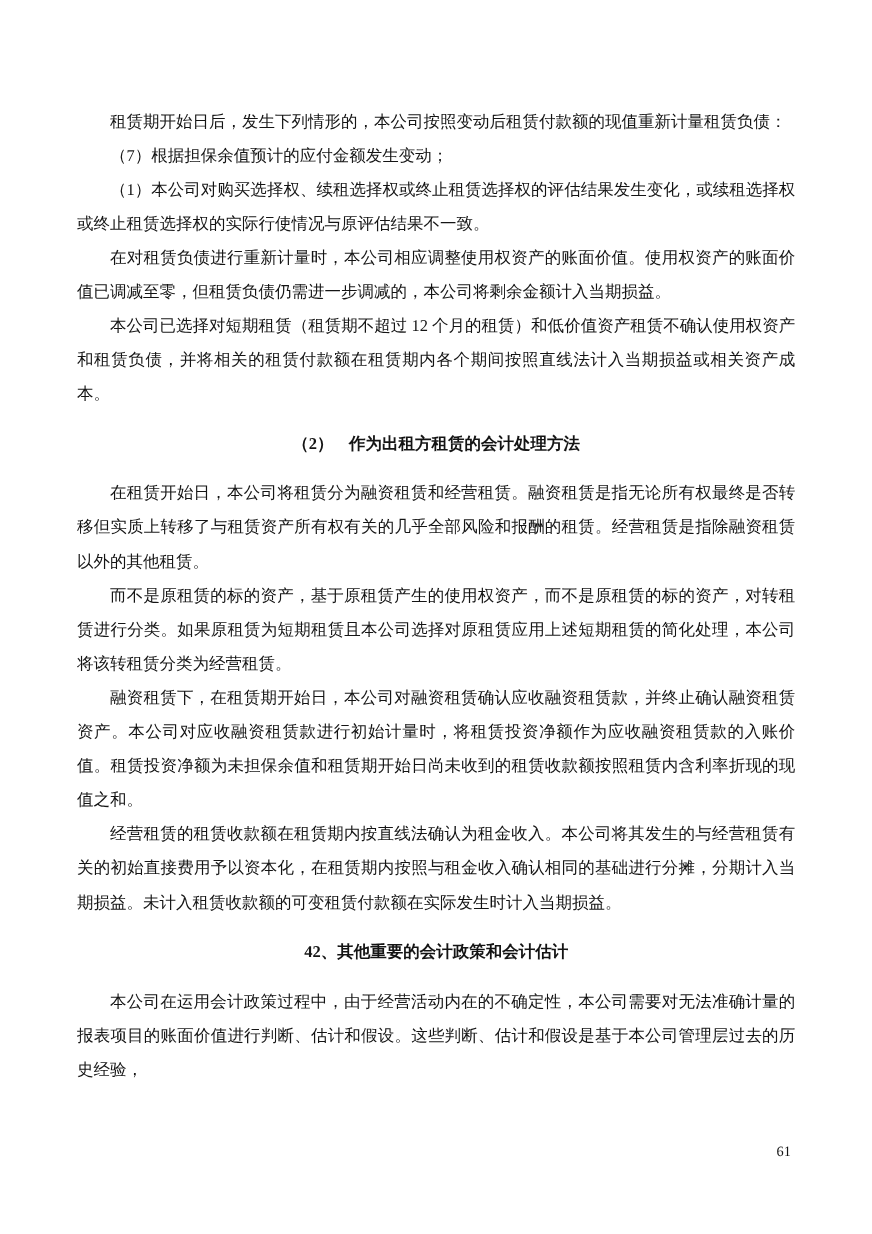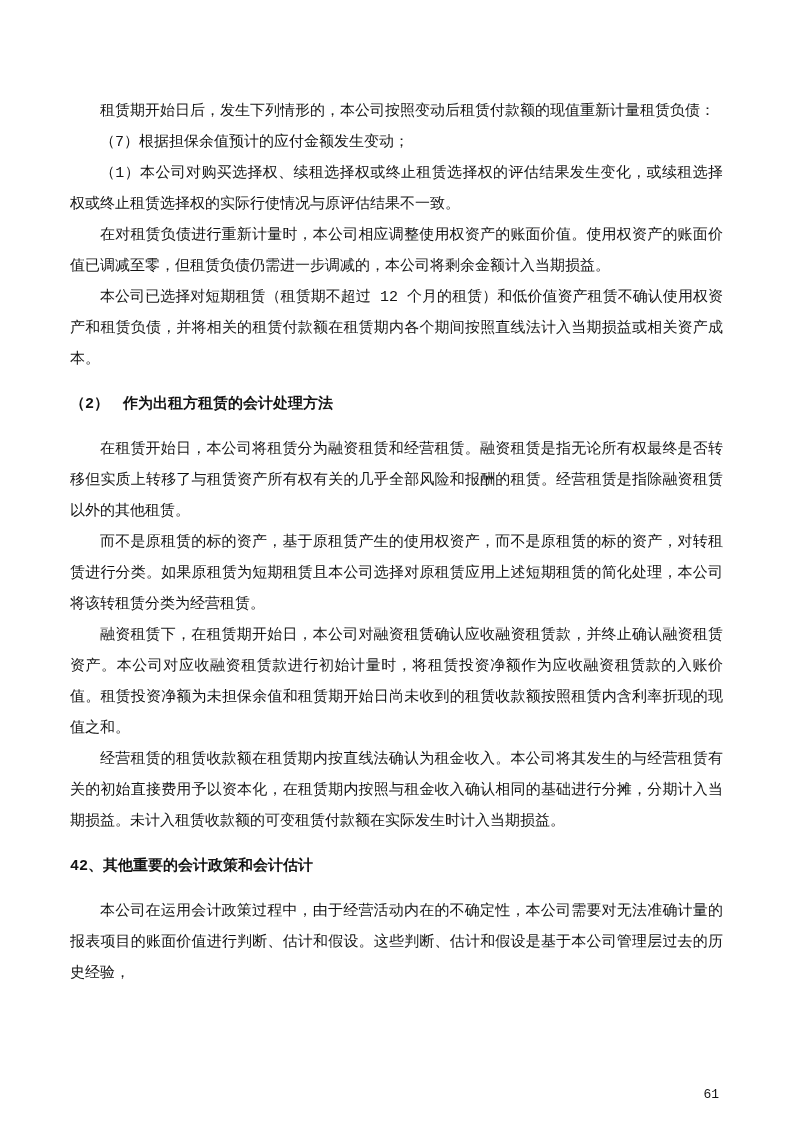--- a/index.html
+++ b/index.html
@@ -7,45 +7,45 @@
     padding: 0;
     background: #ffffff;
   }
   .page {
     position: relative;
     width: 793px;
     height: 1122px;
     background: #ffffff;
     box-sizing: border-box;
     padding: 96px 70px 0 70px;
-    font-family: Liberation Mono, monospace;
+    font-family: Liberation Serif, serif;
     color: #141414;
     overflow: hidden;
   }
   .para {
     margin: 0;
     font-size: 15px;
     line-height: 31px;
     text-align: justify;
     text-justify: inter-ideograph;
     text-indent: 2em;
   }
   .heading {
     margin: 14px 0;
     font-size: 15px;
     line-height: 31px;
     font-weight: bold;
-    text-align: left;
+    text-align: center;
   }
   .heading .h-title-gap {
     margin-left: 14px;
   }
   .page-number {
     position: absolute;
-    top: 1086px;
+    top: 1038px;
     right: 74px;
     font-size: 13px;
     line-height: 18px;
     color: #141414;
   }
 </style>
 </head>
 <body>
 
 <div class="page">

